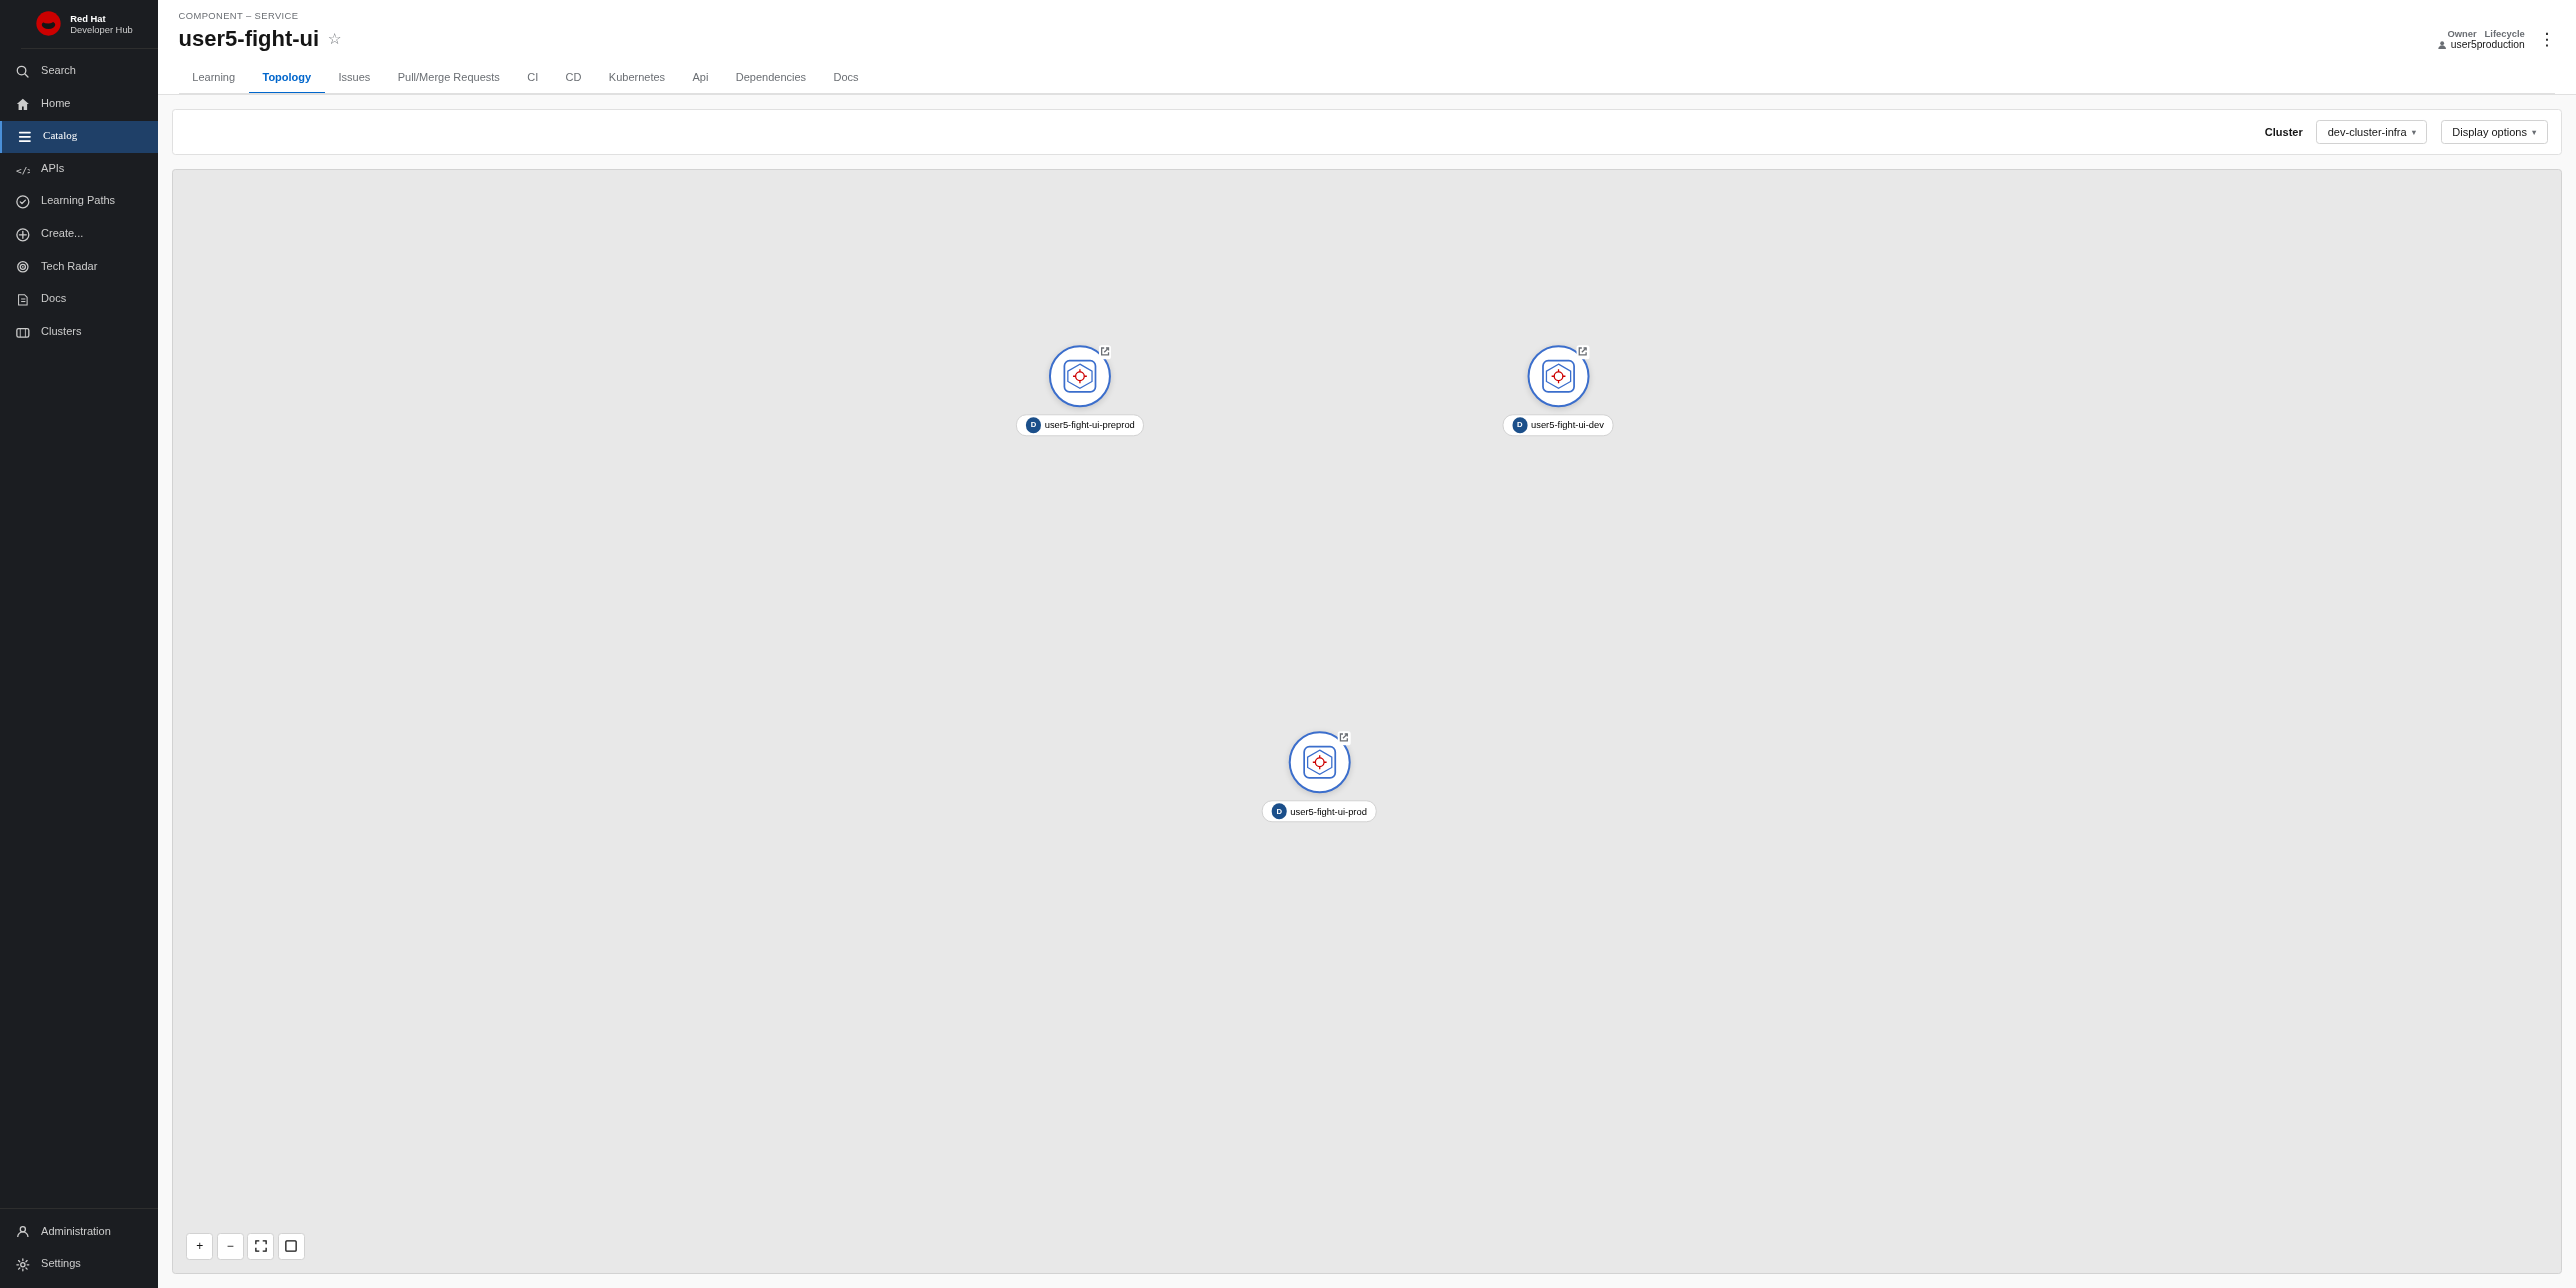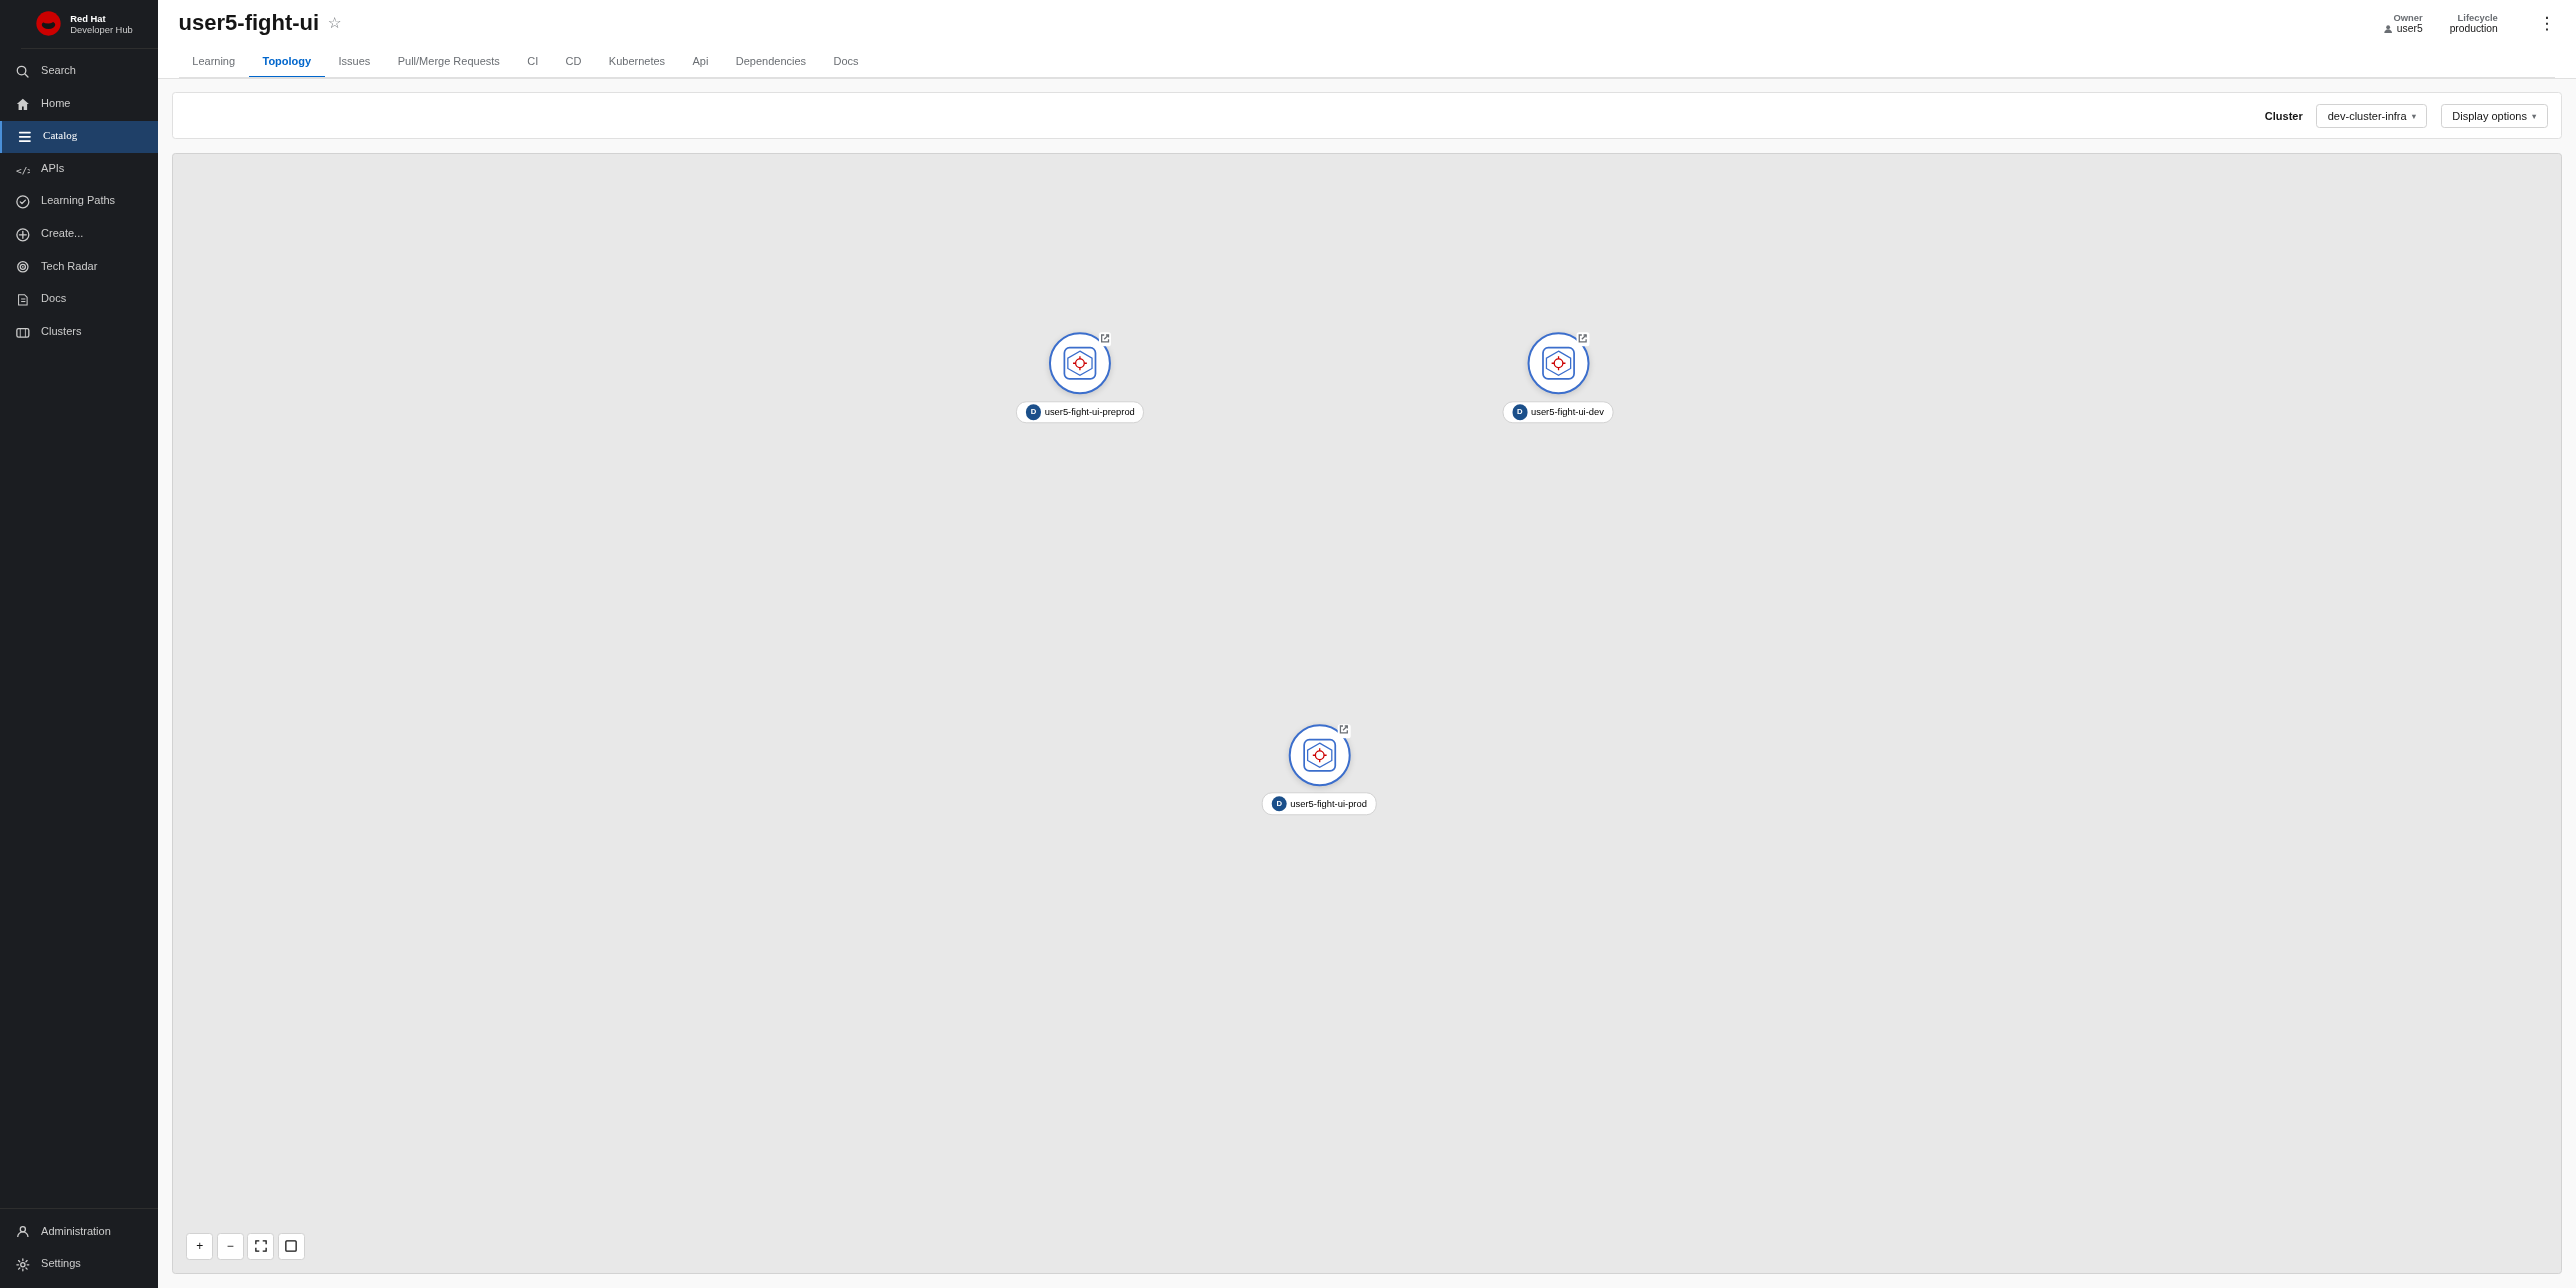--- a/index.html
+++ b/index.html
@@ -90,21 +90,20 @@
     .page-title h1 {
       font-size: 22px;
       font-weight: 700;
       color: #151515;
     }
     .star-icon { color: #6a6e73; font-size: 15.4px; cursor: pointer; }
 
     .page-meta {
       display: flex;
       align-items: center;
-      gap: 27px;
     }
     .meta-item { display: flex; flex-direction: column; align-items: flex-end; }
     .meta-label { font-size: 9.4px; color: #6a6e73; font-weight: 600; }
     .meta-value { font-size: 10.3px; color: #151515; display: flex; align-items: center; gap: 3.4px; }
 
     .more-icon { cursor: pointer; font-size: 17px; color: #151515; margin-left: 13.7px; }
 
     
     .tabs {
       display: flex;
@@ -396,20 +395,21 @@
           </svg>
       </span>
       <span class="nav-label">Settings</span>
     </div>
   </div>
 </nav>
 
 <main class="main-content">
 
   <div class="page-header">
+    <div class="breadcrumb">COMPONENT – SERVICE</div>
     <div class="page-title-row">
       <div class="page-title">
         <h1>user5-fight-ui</h1>
         <span class="star-icon">☆</span>
       </div>
       <div class="page-meta">
         <div class="meta-item">
           <span class="meta-label">Owner</span>
           <span class="meta-value">
             <svg width="10.3" height="10.3" viewBox="0 0 16 16" fill="#6a6e73">

